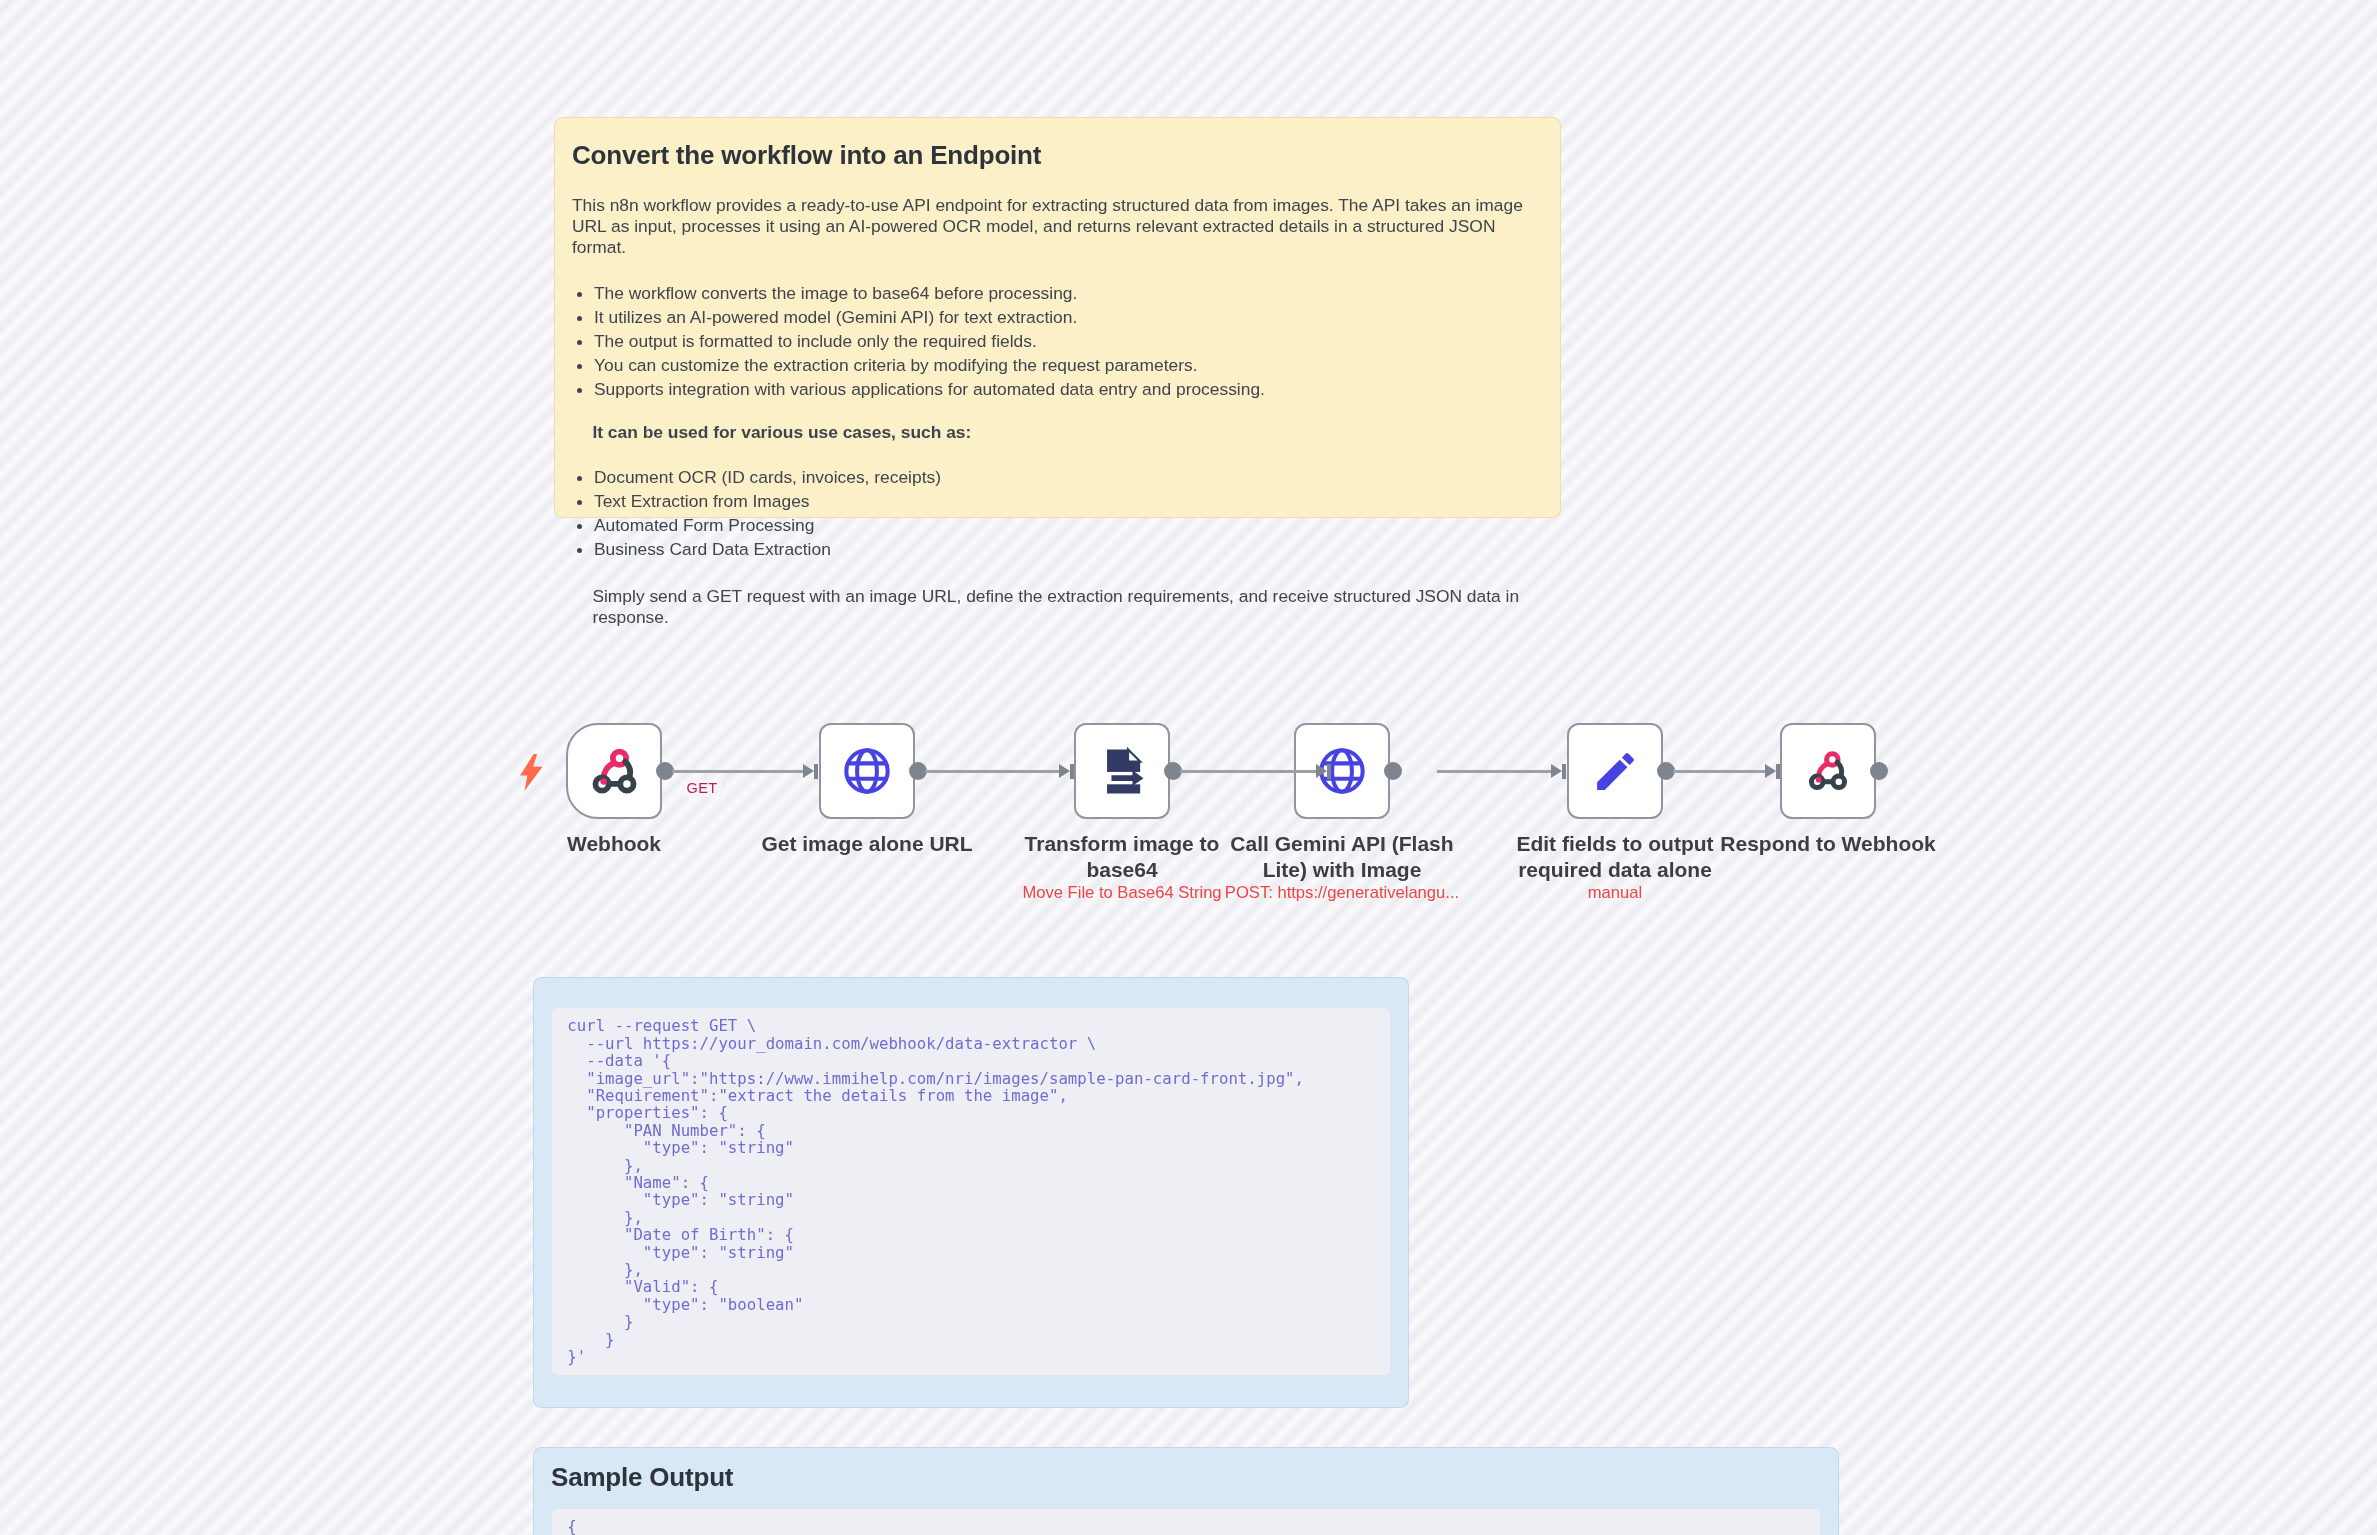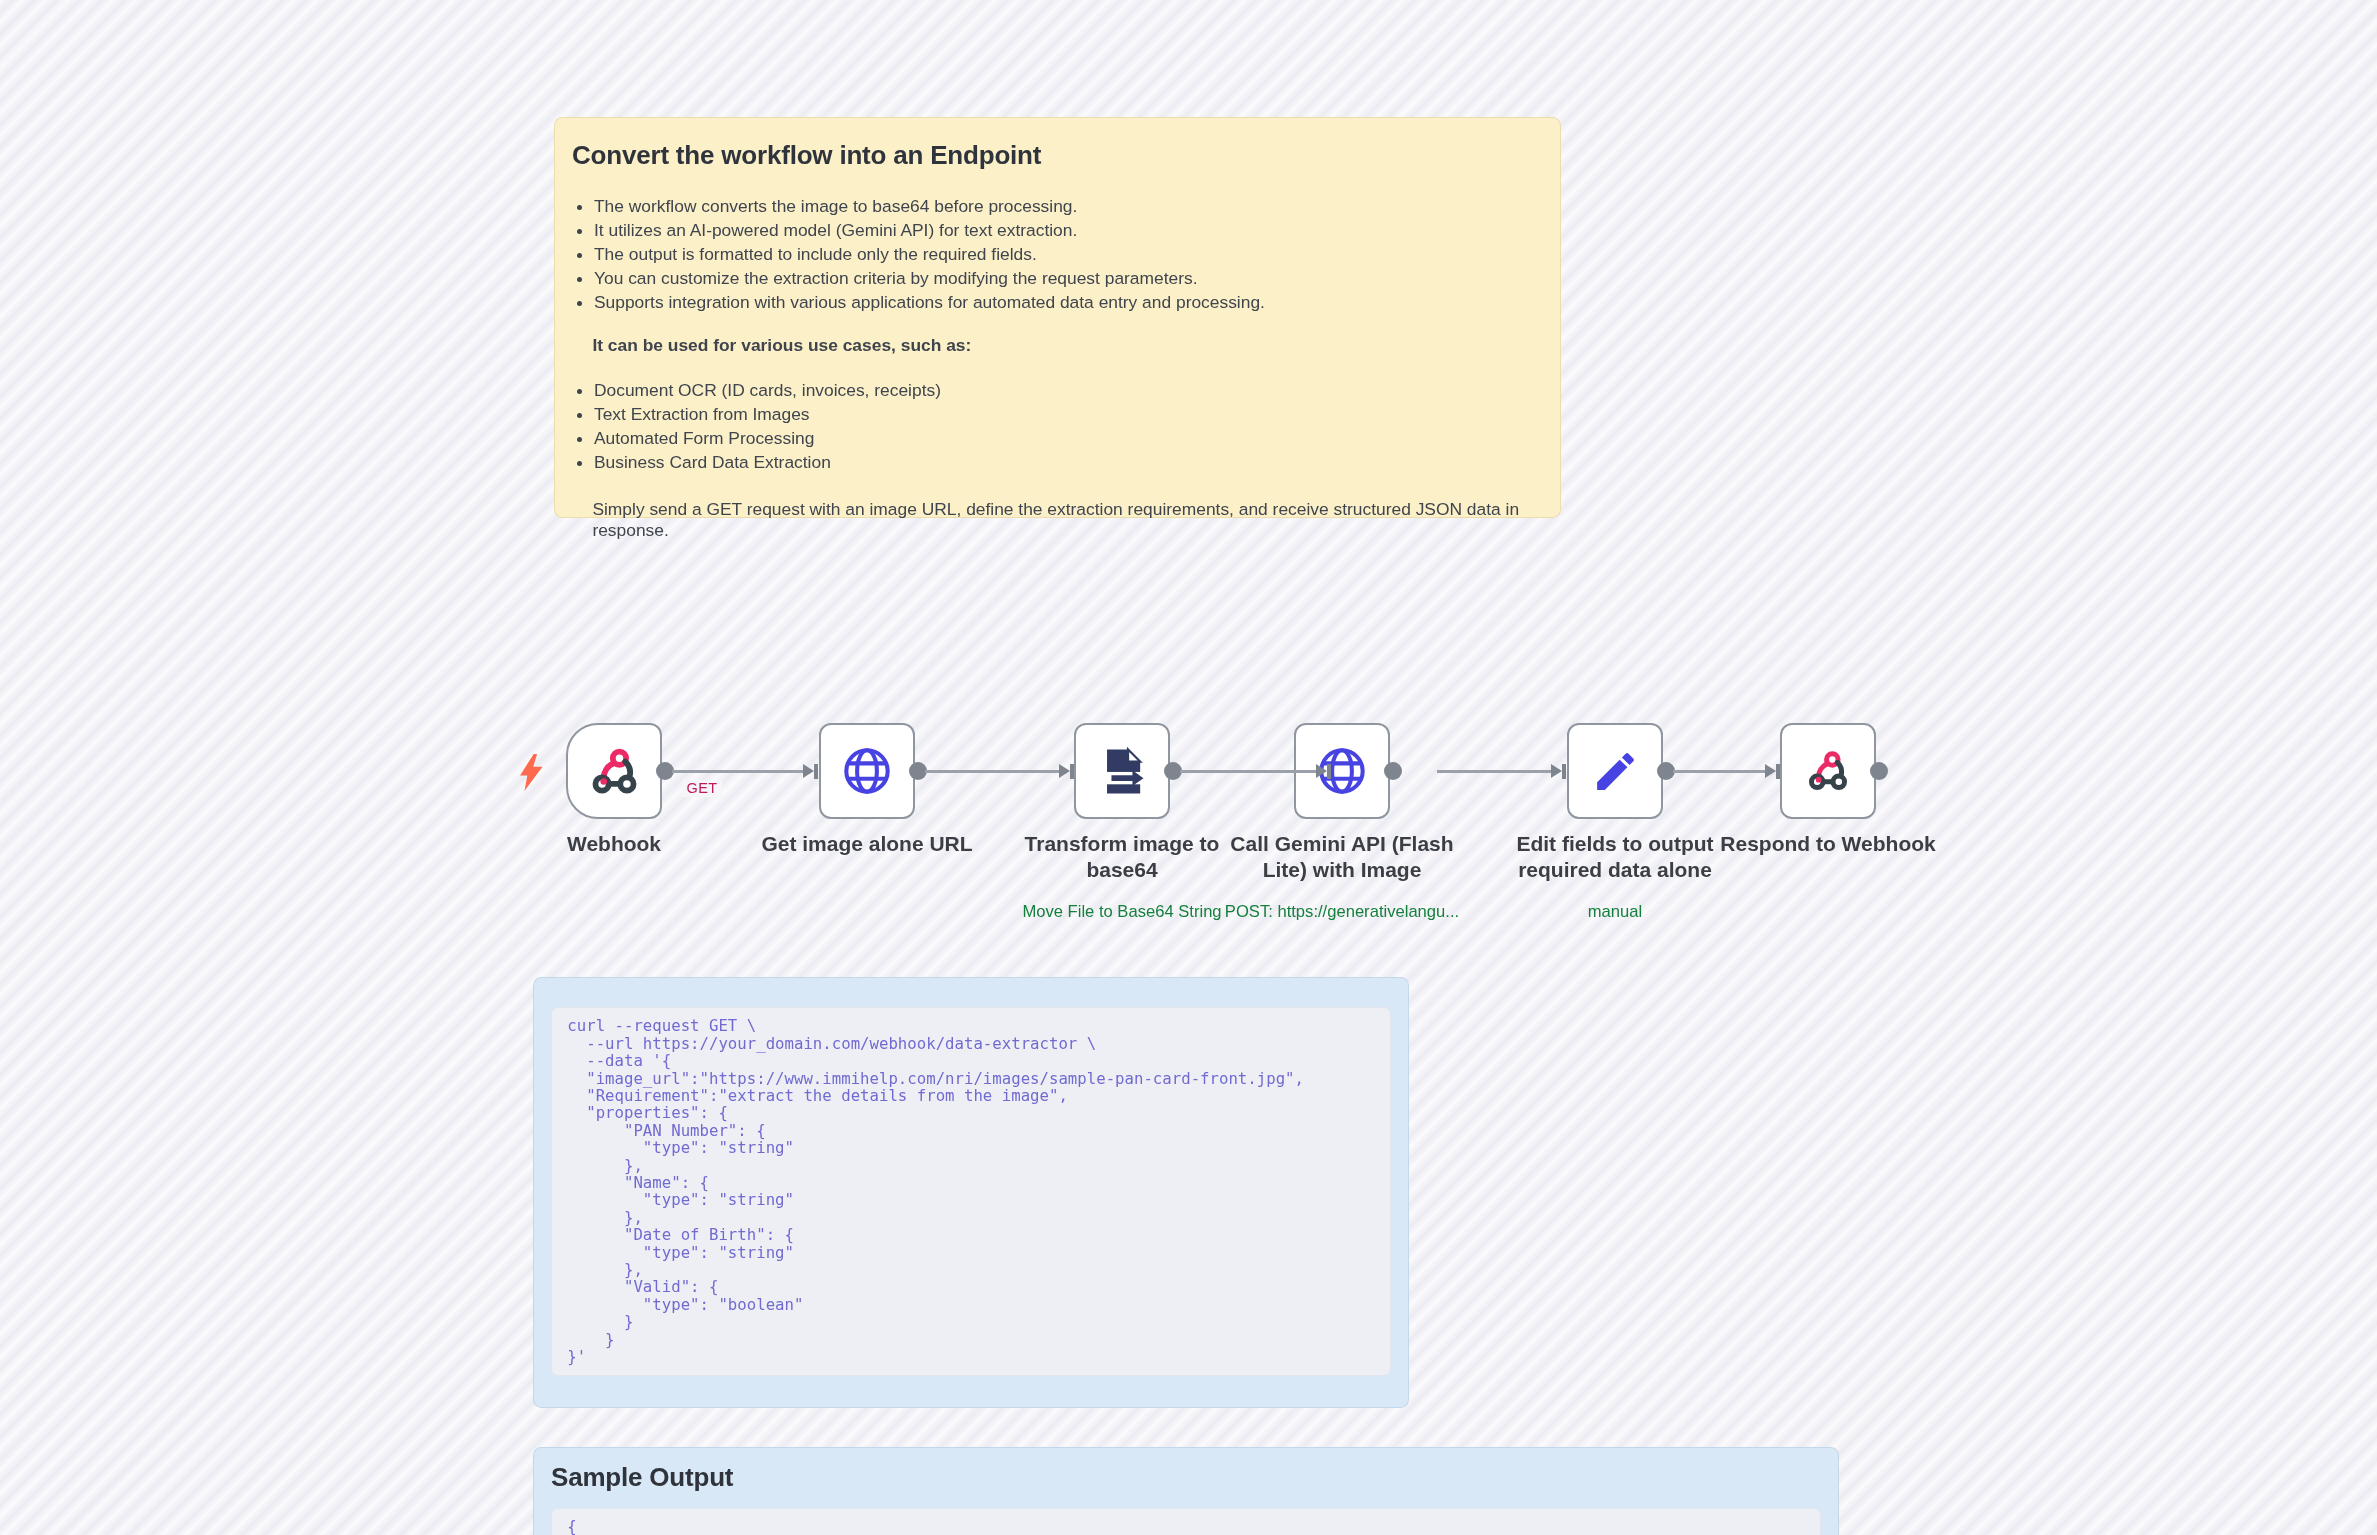--- a/index.html
+++ b/index.html
@@ -44,21 +44,21 @@
     display:flex;align-items:center;justify-content:center;text-decoration:underline;
   }
   .node.trigger{border-radius:32px 12px 12px 32px;}
   .n1{left:566px;} .n2{left:819px;} .n3{left:1074px;}
   .n4{left:1294px;} .n5{left:1567px;} .n6{left:1780px;}
   .node-label{
     position:absolute;top:106px;left:50%;transform:translateX(-50%);
     width:247px;text-align:center;font-size:21px;line-height:26px;font-weight:600;color:#3b3e44;
   }
   .node-sub{
-    display:block;margin-top:19px;font-size:16.6px;line-height:19.6px;font-weight:400;color:#15803d;
+    display:block;margin-top:0;font-size:16.6px;line-height:19.6px;font-weight:400;color:#ef4444;
   }
   .out-port{
     position:absolute;top:50%;right:-13.6px;transform:translateY(-50%);
     width:18px;height:18px;border-radius:50%;background:#7e858e;
   }
 
   
   .conn{position:absolute;top:762px;height:19px;}
   .c1{left:672px;width:146px;} .c2{left:925px;width:149px;}
   .c3{left:1180px;width:151px;} .c4{left:1437px;width:129px;}
@@ -78,20 +78,21 @@
 
   .icon{display:block;}
 </style>
 </head>
 <body>
 
 <div class="canvas">
 
   <div class="sticky yellow note-overview">
     <h2>Convert the workflow into an Endpoint</h2>
+    <p class="intro">This n8n workflow provides a ready-to-use API endpoint for extracting structured data from images. The API takes an image URL as input, processes it using an AI-powered OCR model, and returns relevant extracted details in a structured JSON format.</p>
     <ul>
       <li>The workflow converts the image to base64 before processing.</li>
       <li>It utilizes an AI-powered model (Gemini API) for text extraction.</li>
       <li>The output is formatted to include only the required fields.</li>
       <li>You can customize the extraction criteria by modifying the request parameters.</li>
       <li>Supports integration with various applications for automated data entry and processing.</li>
     </ul>
     <p class="indent">It can be used for various use cases, such as:</p>
     <ul>
       <li>Document OCR (ID cards, invoices, receipts)</li>

